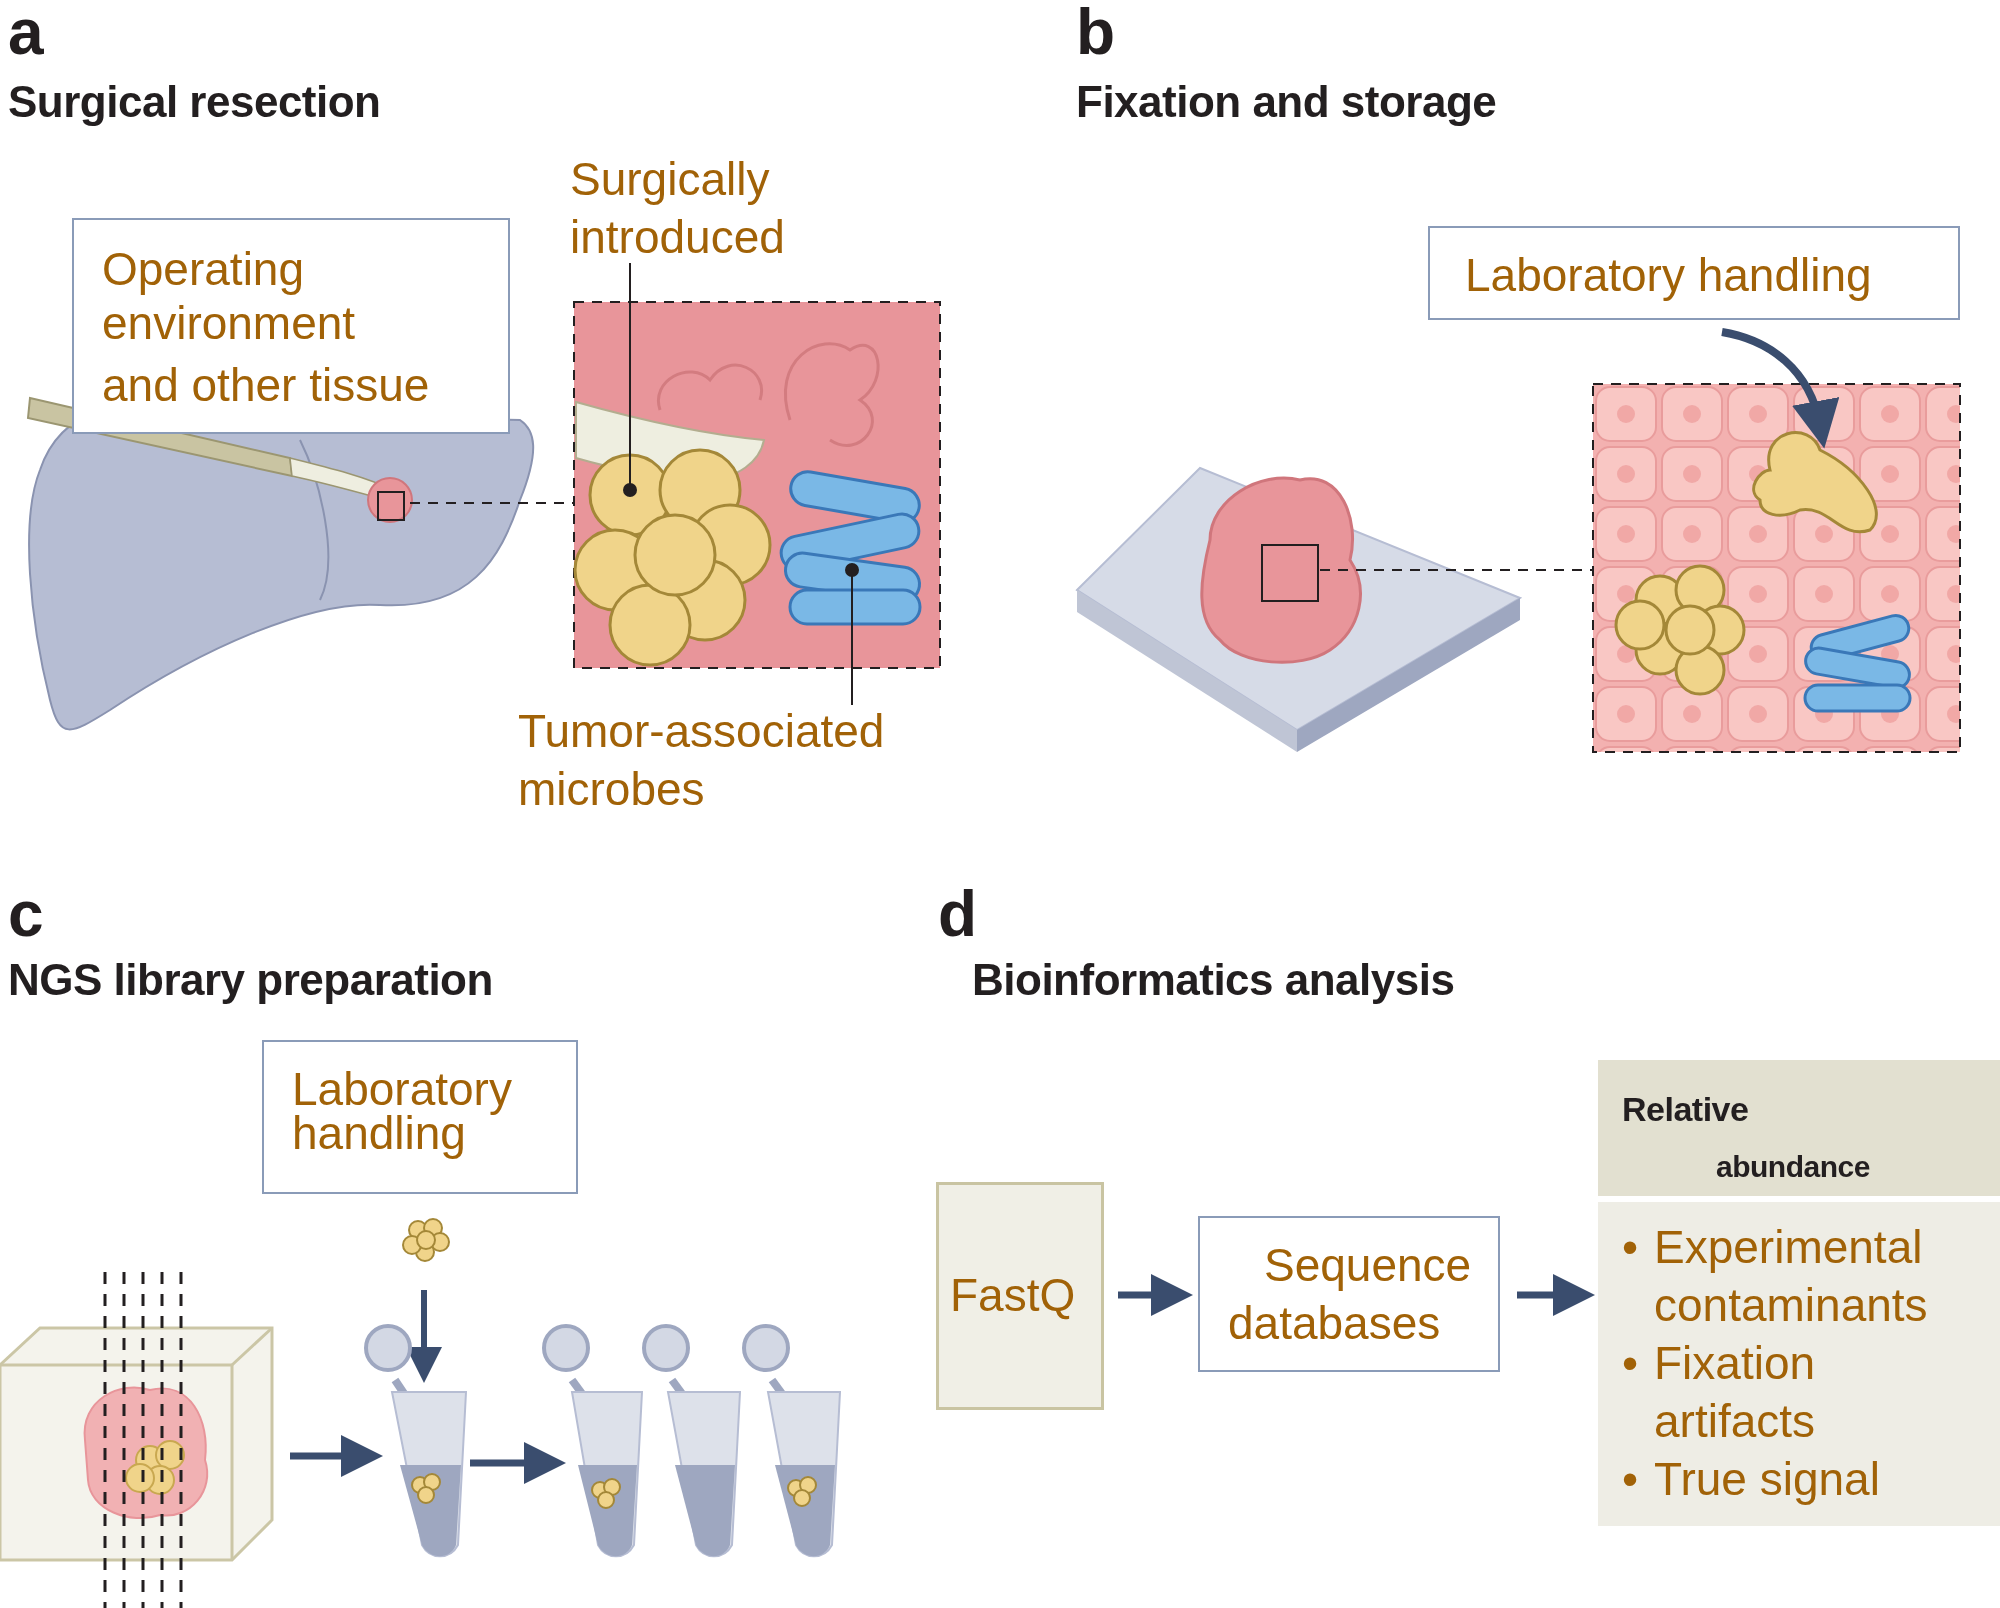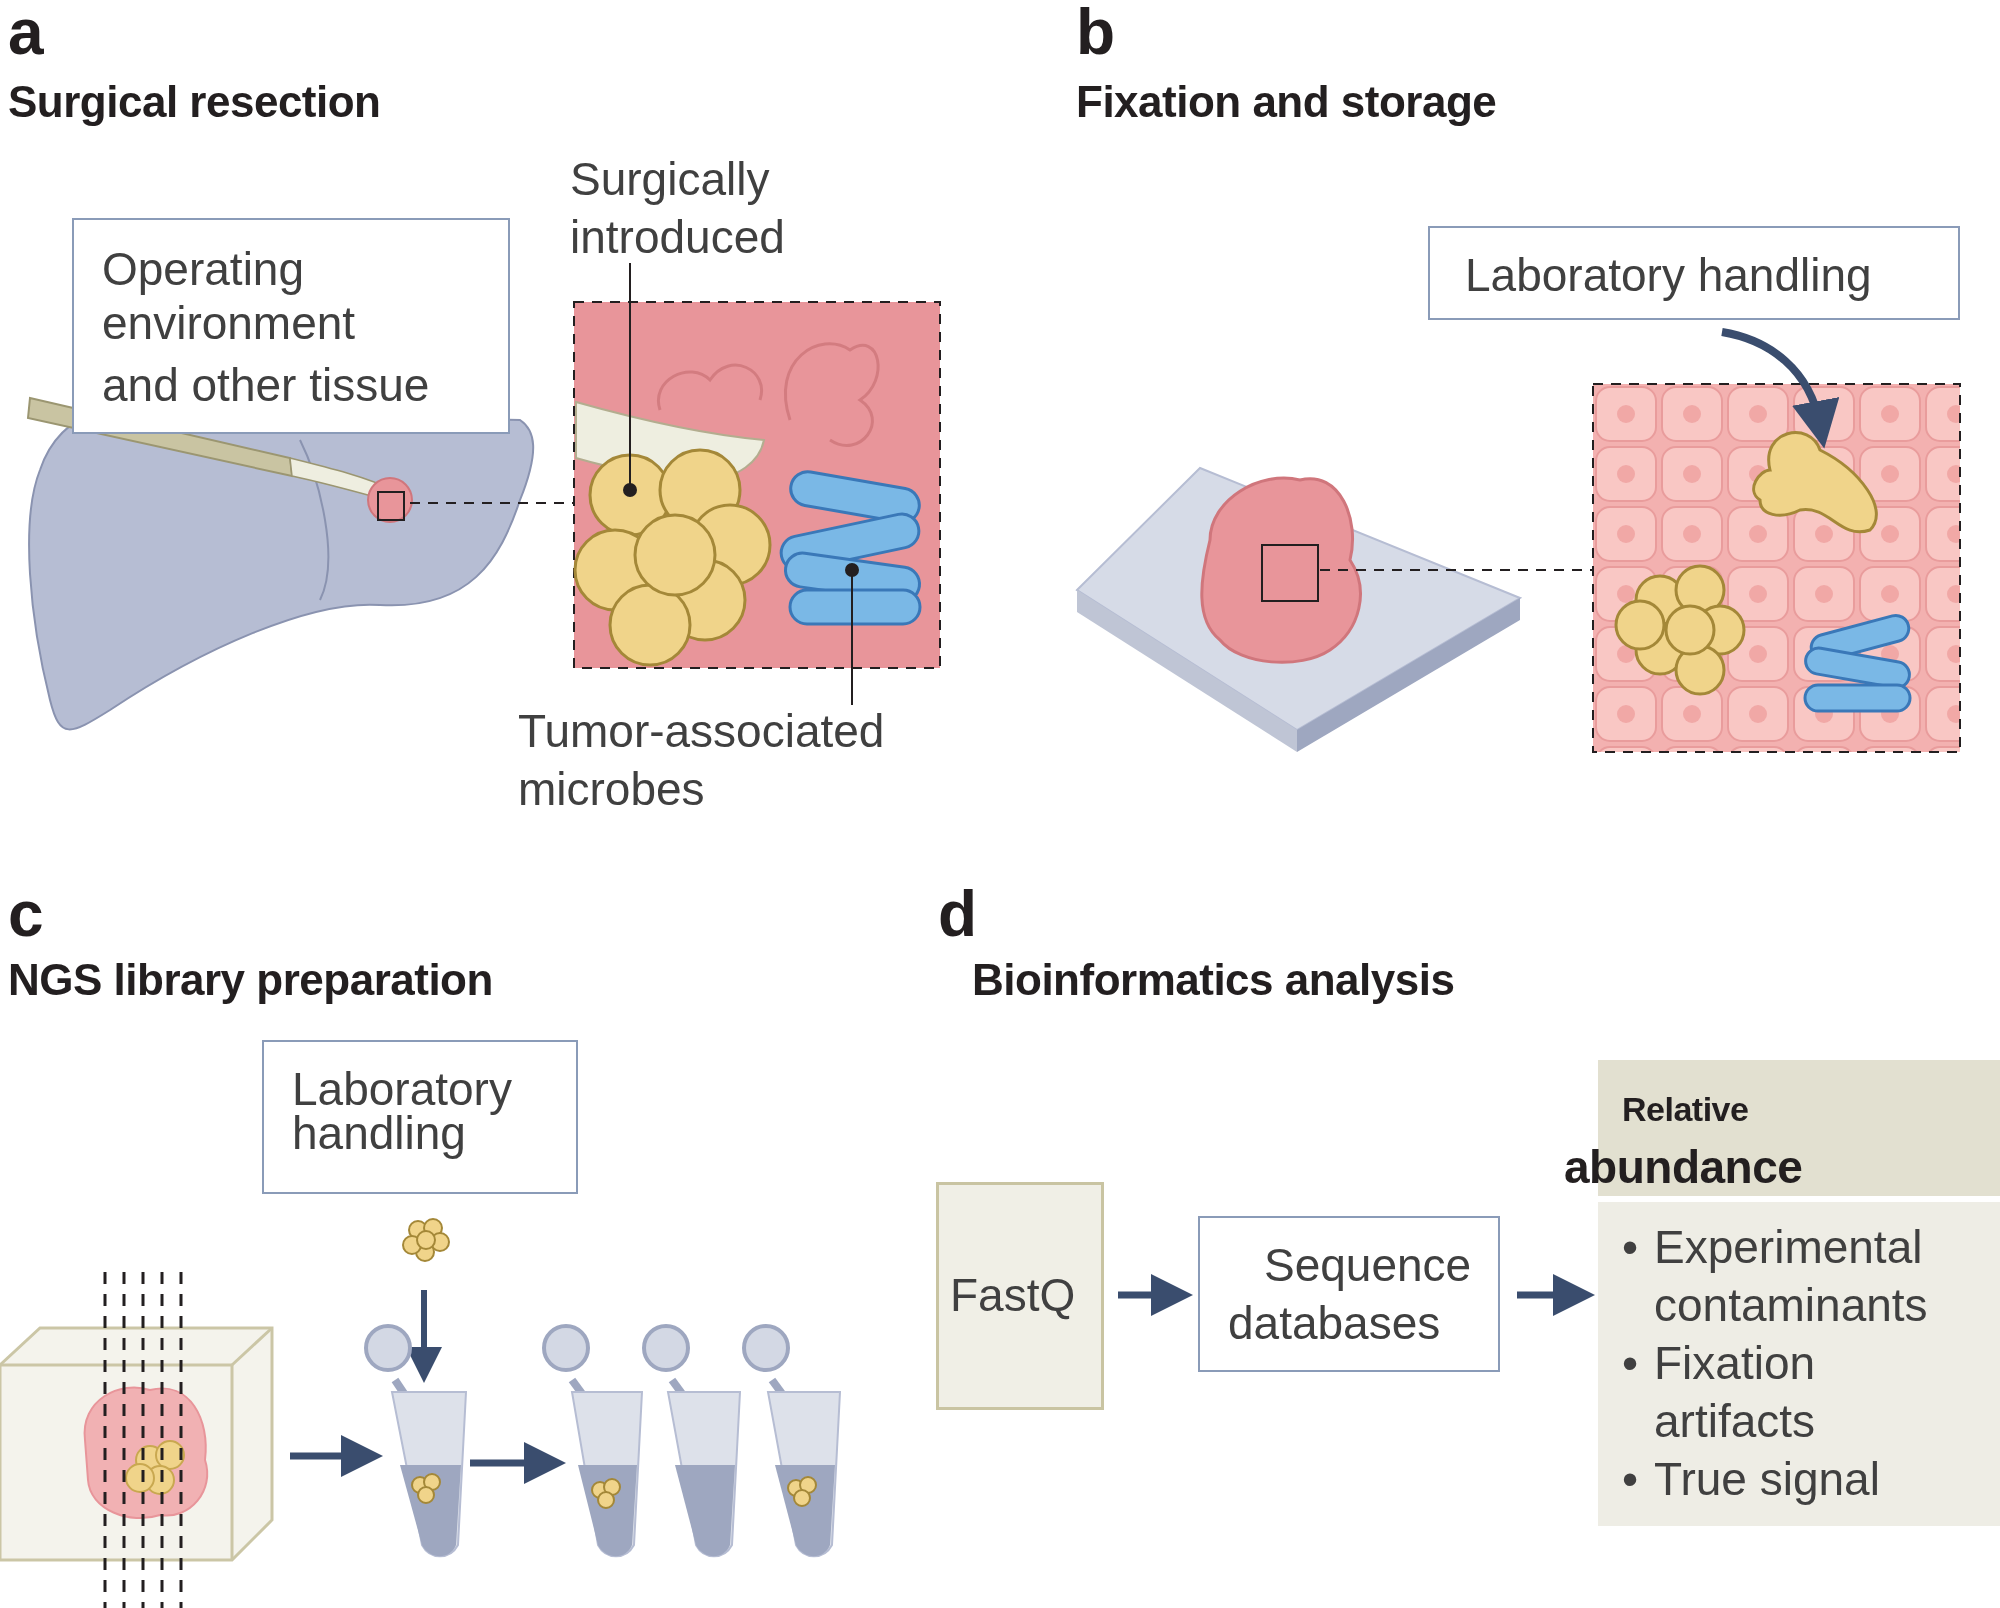--- a/index.html
+++ b/index.html
@@ -1,21 +1,21 @@
 <!DOCTYPE html>
 <html><head>
 <meta charset="utf-8">
 <style>
   html, body { margin: 0; padding: 0; background: #ffffff; }
   body { width: 2000px; height: 1608px; position: relative; overflow: hidden;
          font-family: "Liberation Sans", "DejaVu Sans", sans-serif; color: #231f20; }
   .abs { position: absolute; }
   .panel-letter { font-weight: bold; font-size: 64px; line-height: 1; letter-spacing: -1px; }
   .panel-title { font-weight: bold; font-size: 44px; line-height: 1; letter-spacing: -0.5px; }
-  .label { font-size: 46px; line-height: 58px; color: #404040; }
+  .label { font-size: 46px; line-height: 58px; color: #a16207; }
   .box { border: 2px solid #8a9bb8; background: #ffffff; box-sizing: border-box; }
   svg { position: absolute; left: 0; top: 0; }
 </style>
 </head>
 <body>
 
 <svg width="2000" height="1608" viewBox="0 0 2000 1608">
   <defs>
     <marker id="arrowhead" markerWidth="6" markerHeight="6" refX="3" refY="3" orient="auto">
       <path d="M0,0 L6,3 L0,6 z" fill="#3a4d6e"></path>
@@ -206,21 +206,21 @@
 
 <div class="abs" style="left:936px; top:1182px; width:168px; height:228px; background:#f0efe6; border:3px solid #c9c4a2; box-sizing:border-box;"></div>
 <div class="abs label" style="left:950px; top:1266px;">FastQ</div>
 
 <div class="abs box" style="left:1198px; top:1216px; width:302px; height:156px;"></div>
 <div class="abs label" style="left:1228px; top:1236px;margin-left:36px;">Sequence</div>
 <div class="abs label" style="left:1228px; top:1294px;">databases</div>
 
 <div class="abs" style="left:1598px; top:1060px; width:402px; height:136px; background:#e2e0d0;"></div>
 <div class="abs panel-title" style="left:1622px; top:1080px; line-height:58px; font-size:34px;">Relative</div>
-<div class="abs panel-title" style="left:1564px; top:1138px; line-height:58px; font-size:46px;">abundance</div>
+<div class="abs panel-title" style="left:1716px; top:1138px; line-height:58px; font-size:30px;">abundance</div>
 
 <div class="abs" style="left:1598px; top:1202px; width:402px; height:324px; background:#eeede5;"></div>
 <div class="abs label" style="left:1622px; top:1218px;">•</div>
 <div class="abs label" style="left:1654px; top:1218px;">Experimental</div>
 <div class="abs label" style="left:1654px; top:1276px;">contaminants</div>
 <div class="abs label" style="left:1622px; top:1334px;">•</div>
 <div class="abs label" style="left:1654px; top:1334px;">Fixation</div>
 <div class="abs label" style="left:1654px; top:1392px;">artifacts</div>
 <div class="abs label" style="left:1622px; top:1450px;">•</div>
 <div class="abs label" style="left:1654px; top:1450px;">True signal</div>

